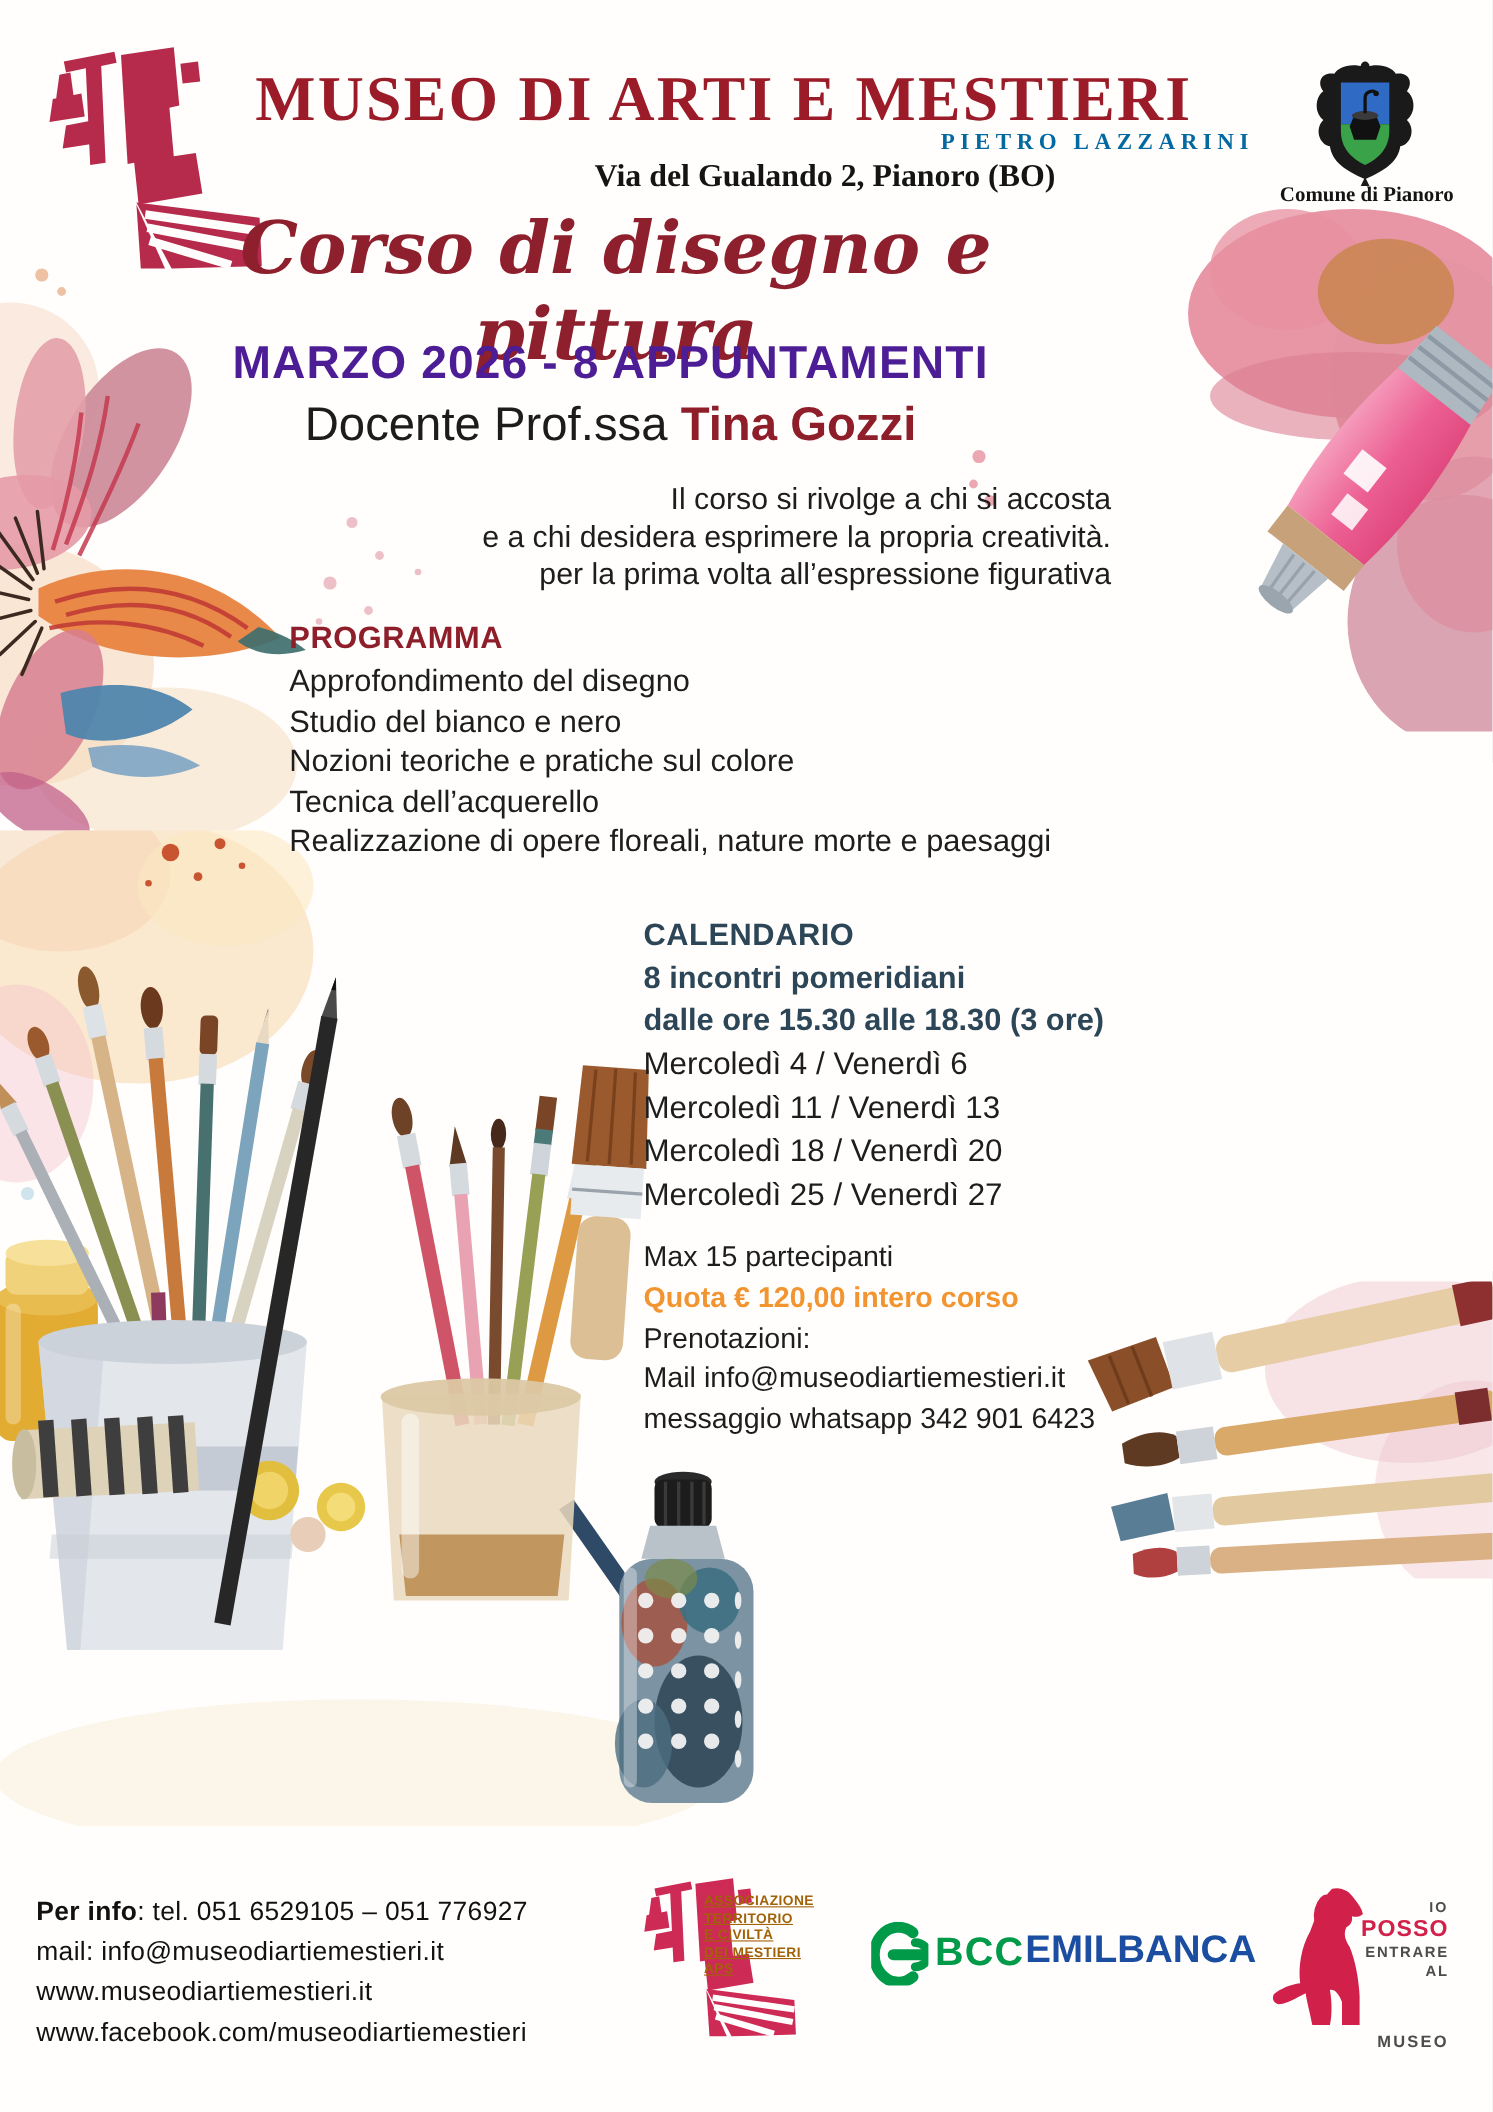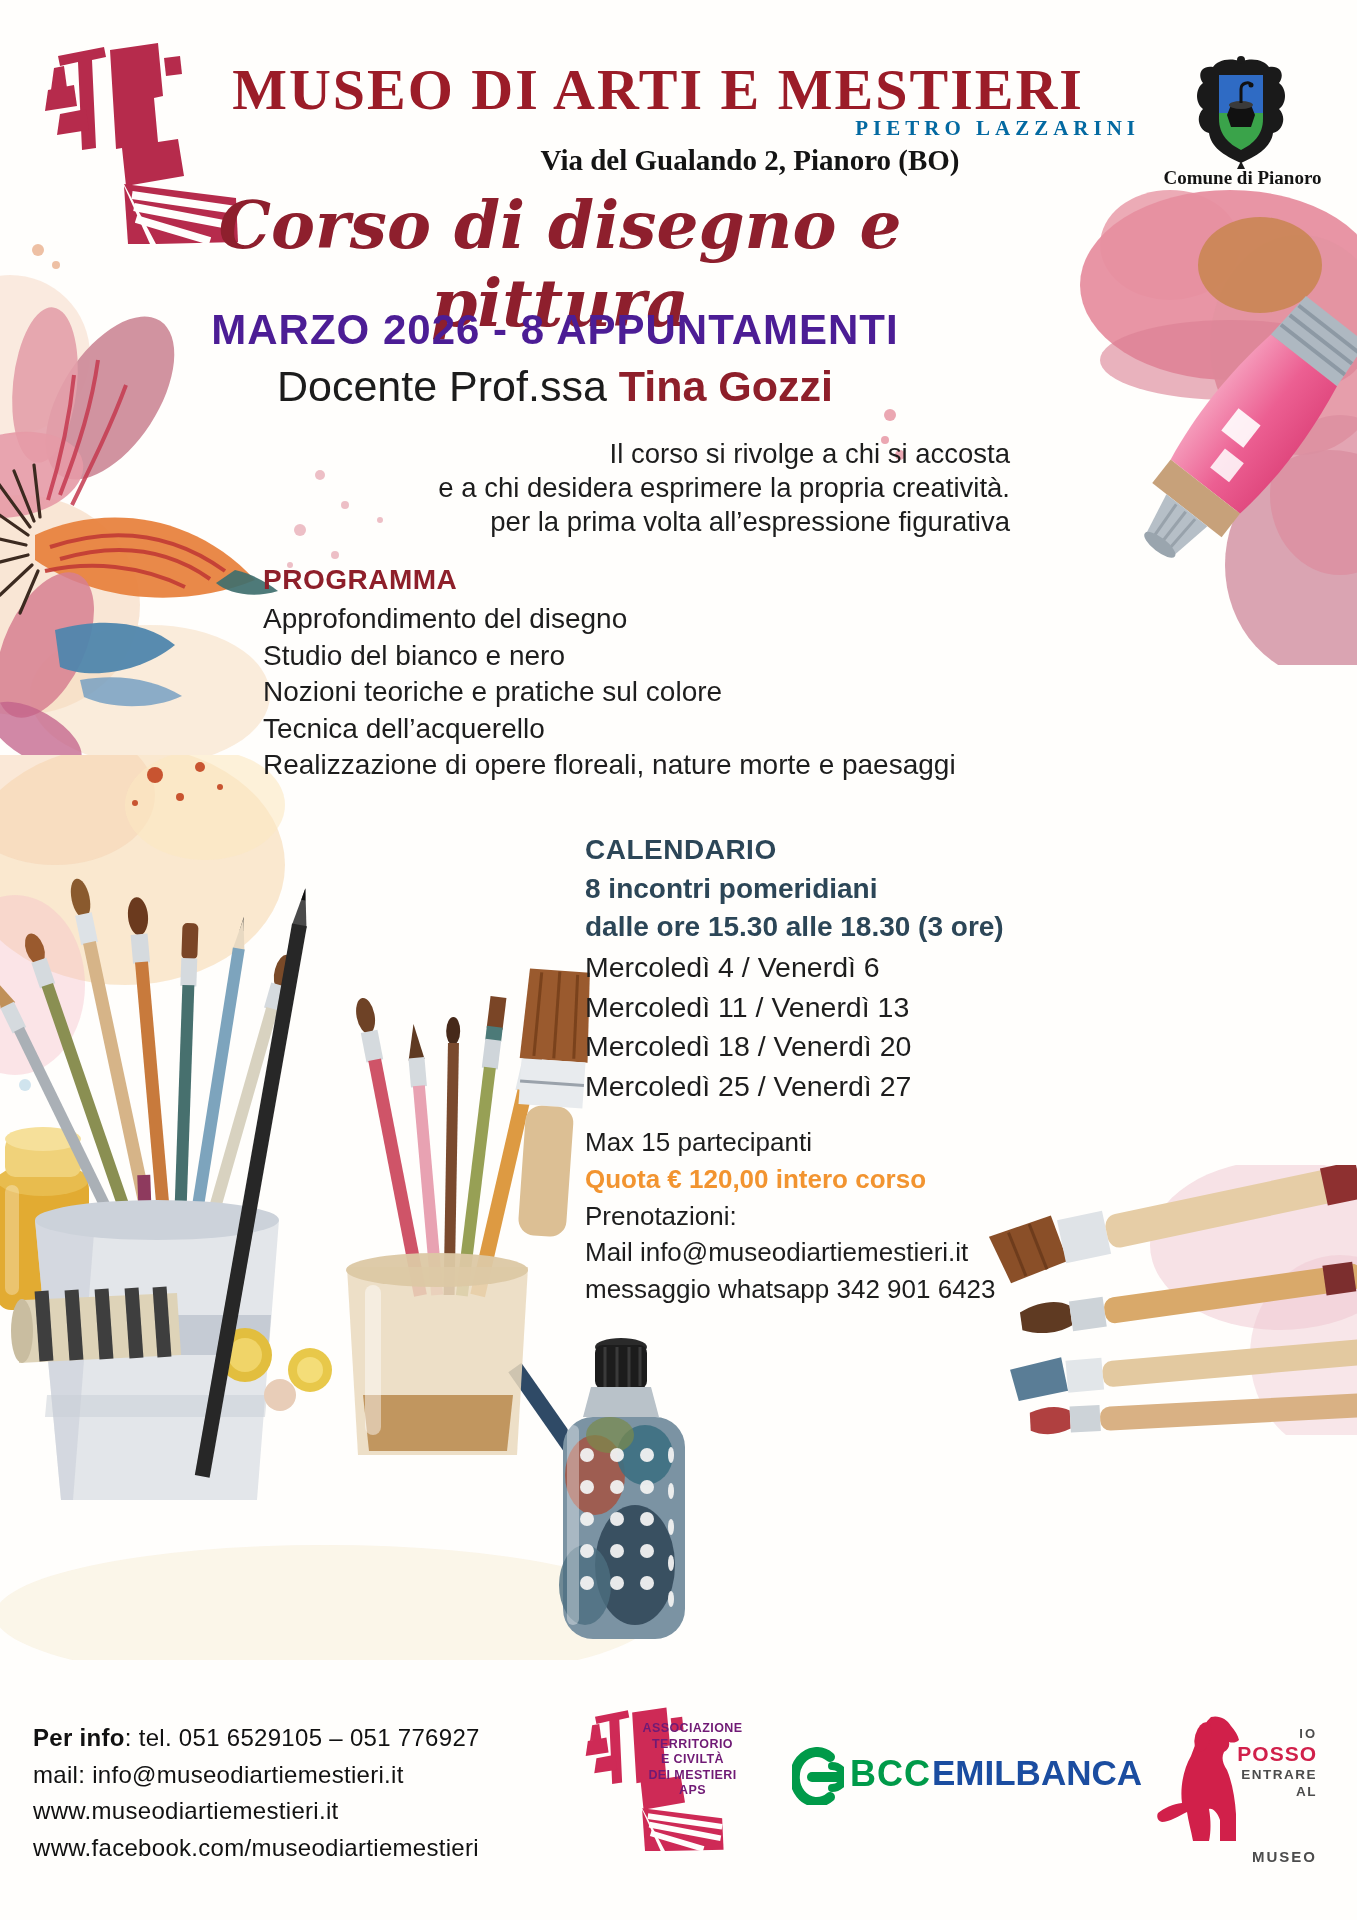--- a/index.html
+++ b/index.html
@@ -46,23 +46,23 @@
   .cal-dates{left:585px;top:948px;font-size:28.5px;line-height:39.6px;color:#1d1d1d;}
 
   
   .info-block{left:585px;top:1124px;font-size:26px;line-height:36.8px;color:#1d1d1d;}
   .info-block .quota{color:#f29430;font-weight:bold;}
 
   
   .footer-contact{left:33px;top:1720px;font-size:24px;line-height:36.6px;
     letter-spacing:.3px;color:#111;}
   .footer-contact b{font-weight:bold;text-align:center;}
-  .assoc-text{left:640px;top:1721px;width:105px;text-align:center;
+  .assoc-text{left:640px;top:1721px;width:105px;text-align:left;
     font-size:12.5px;font-weight:bold;line-height:15.5px;
-    letter-spacing:.4px;color:#701a75;}
+    letter-spacing:.4px;color:#a16207;text-decoration:underline;}
   .bcc-label{left:850px;top:1753px;font-size:36px;font-weight:bold;
     letter-spacing:1px;color:#009a49;}
   .emilbanca-label{left:932px;top:1753px;font-size:35px;font-weight:bold;color:#1b4da0;}
   .dog-text{left:1225px;top:1726px;width:92px;text-align:right;color:#4c4c4c;}
   .dog-text .l1{font-size:13px;font-weight:bold;letter-spacing:2px;line-height:16px;}
   .dog-text .l2{font-size:21px;font-weight:bold;letter-spacing:1px;line-height:24px;color:#d1204a;}
   .dog-text .l3,.dog-text .l4{font-size:13.5px;font-weight:bold;letter-spacing:1.5px;line-height:17px;}
   .dog-text .l5{font-size:15px;font-weight:bold;letter-spacing:2px;line-height:18px;margin-top:48px;}
 </style>
 </head>

